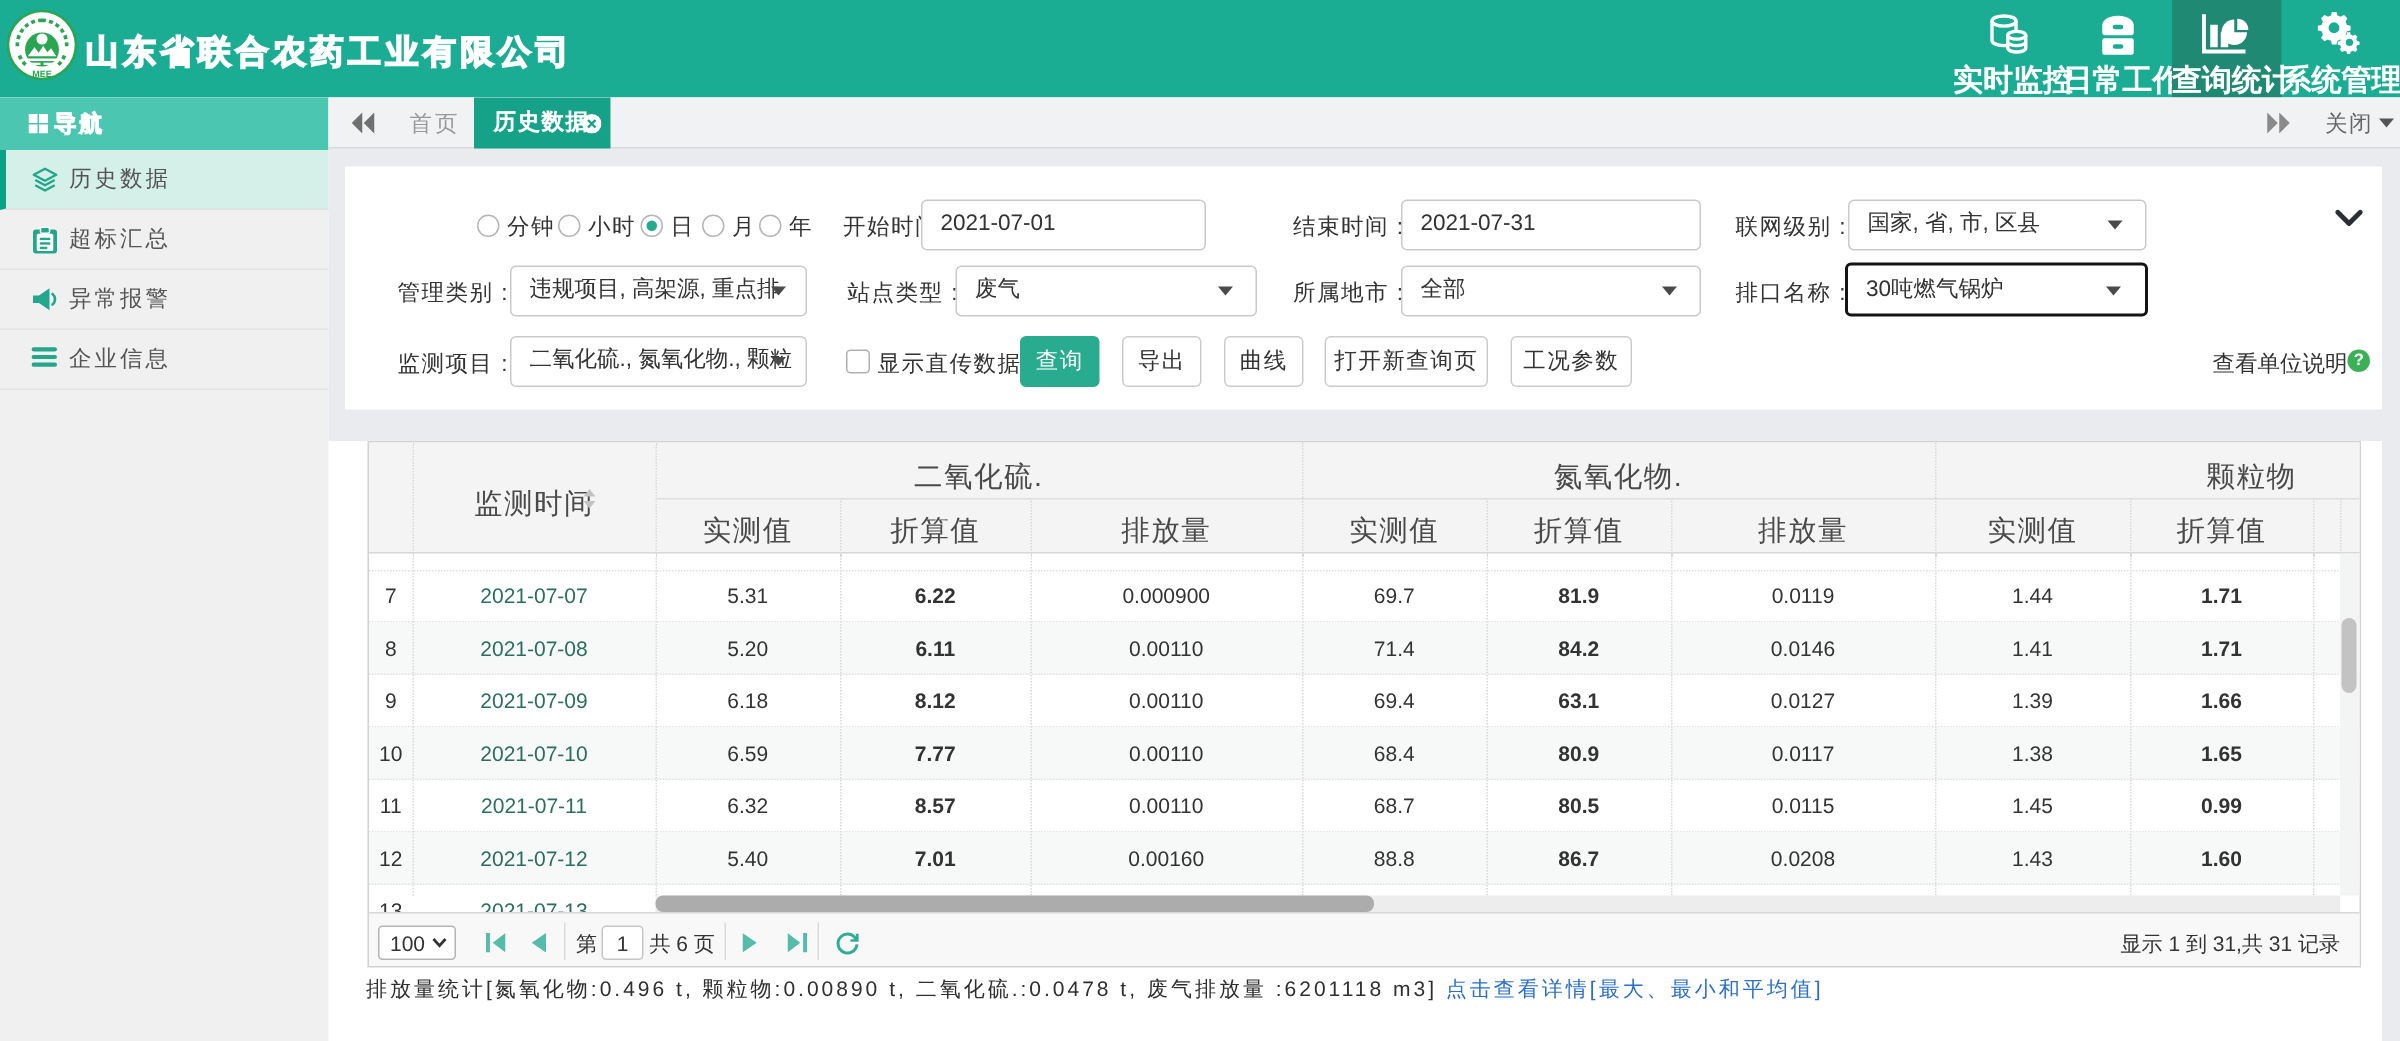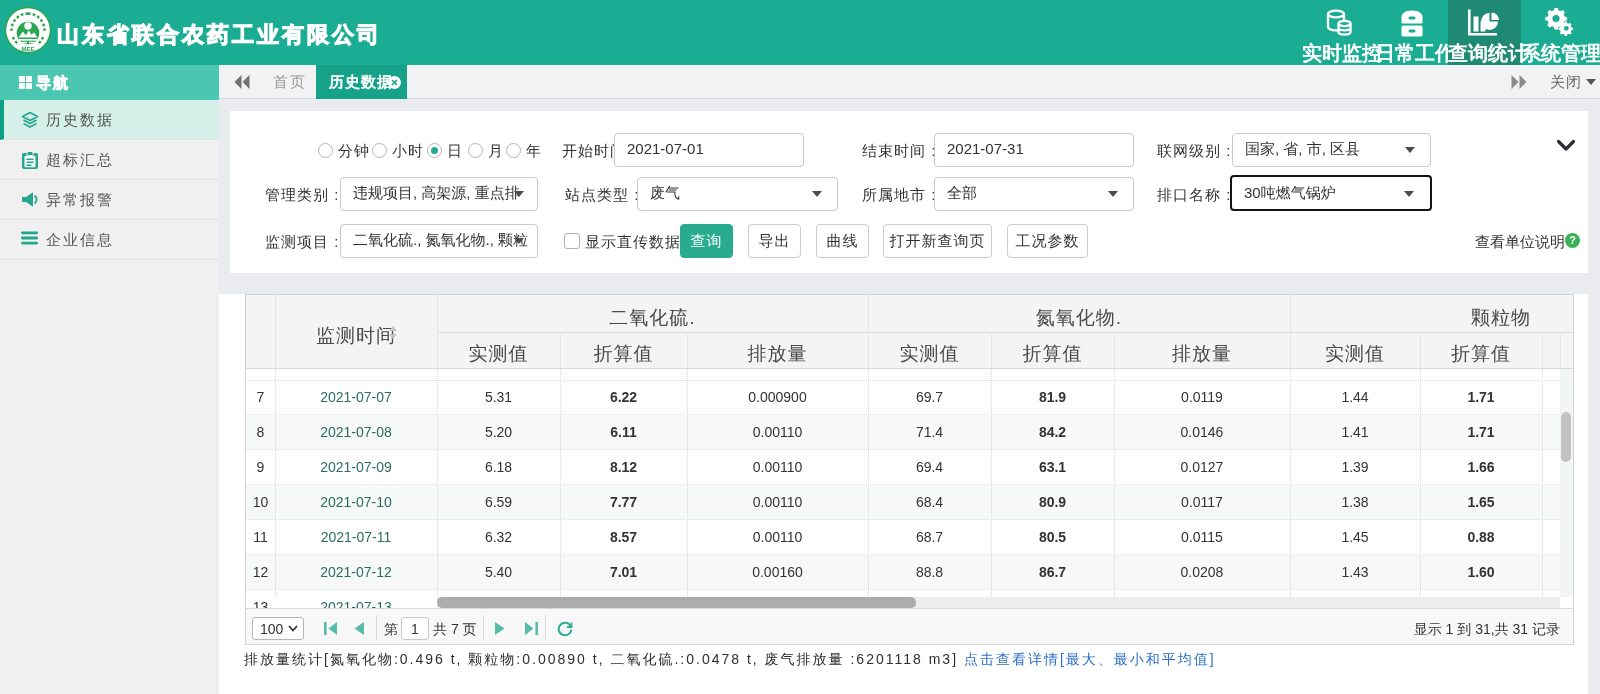--- a/index.html
+++ b/index.html
@@ -336,21 +336,21 @@
  <div class="trow" style="top:225px;border-bottom:1px dotted #e2e2e2">
       <span class="k0">11</span>
       <span class="k1 dt">2021-07-11</span>
       <span class="k2">6.32</span>
       <span class="k3 bd">8.57</span>
       <span class="k4">0.00110</span>
       <span class="k5">68.7</span>
       <span class="k6 bd">80.5</span>
       <span class="k7">0.0115</span>
       <span class="k8">1.45</span>
-      <span class="k9 bd">0.88</span>
+      <span class="k9 bd">0.99</span>
     </div>
  <div class="trow" style="top:260px;background:#f7f8f8;border-bottom:1px dotted #e2e2e2">
       <span class="k0">12</span>
       <span class="k1 dt">2021-07-12</span>
       <span class="k2">5.40</span>
       <span class="k3 bd">7.01</span>
       <span class="k4">0.00160</span>
       <span class="k5">88.8</span>
       <span class="k6 bd">86.7</span>
       <span class="k7">0.0208</span>
@@ -384,21 +384,21 @@
  <svg class="ab" style="left:78px;top:327px" width="13" height="13" viewBox="0 0 13 13" fill="#56bcaa">
       <rect x="0" y="0" width="2.6" height="13"></rect>
       <path d="M13 0 v13 L4.5 6.5 z"></path>
     </svg>
  <svg class="ab" style="left:108px;top:327px" width="10" height="13" viewBox="0 0 10 13" fill="#56bcaa">
       <path d="M10 0 v13 L0.5 6.5 z"></path>
     </svg>
  <div class="psep" style="left:130px"></div>
  <div class="ptx" style="left:138px;top:326px">第</div>
  <div class="ab" style="left:155px;top:322px;width:28px;height:23px;border:1px solid #c6c6c6;border-radius:3px;background:#fff;font-size:14px;text-align:center;line-height:22px;color:#333">1</div>
- <div class="ptx" style="left:187px;top:326px">共 7 页</div>
+ <div class="ptx" style="left:187px;top:326px">共 6 页</div>
  <div class="psep" style="left:237px"></div>
  <svg class="ab" style="left:249px;top:327px" width="10" height="13" viewBox="0 0 10 13" fill="#56bcaa">
       <path d="M0 0 v13 L9.5 6.5 z"></path>
     </svg>
  <svg class="ab" style="left:279px;top:327px" width="13" height="13" viewBox="0 0 13 13" fill="#56bcaa">
       <path d="M0 0 v13 L8.5 6.5 z"></path>
       <rect x="10.4" y="0" width="2.6" height="13"></rect>
     </svg>
  <div class="psep" style="left:299px"></div>
  <svg class="ab" style="left:311px;top:326px" width="16" height="16" viewBox="0 0 16 16" fill="none" stroke="#2fae94" stroke-width="2">

